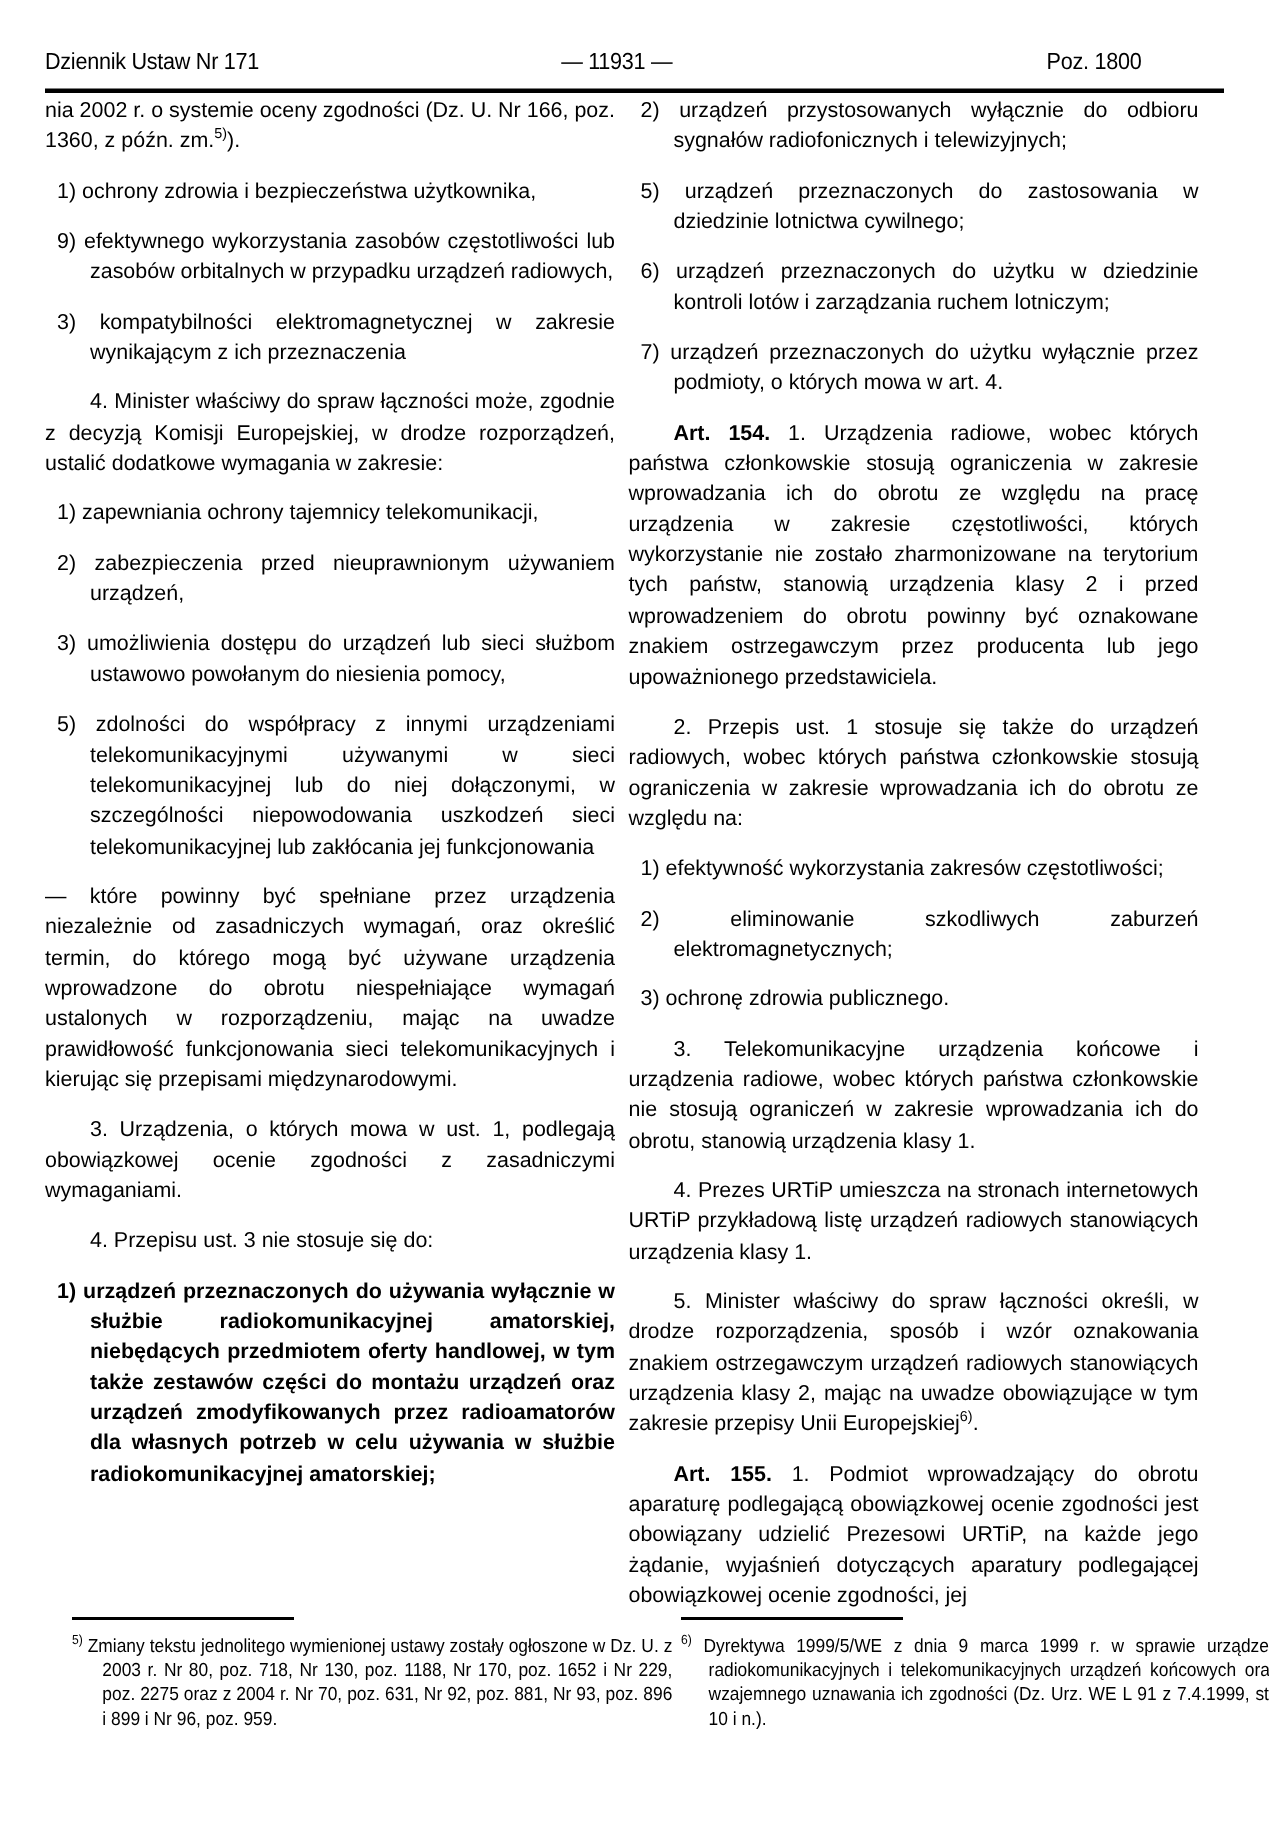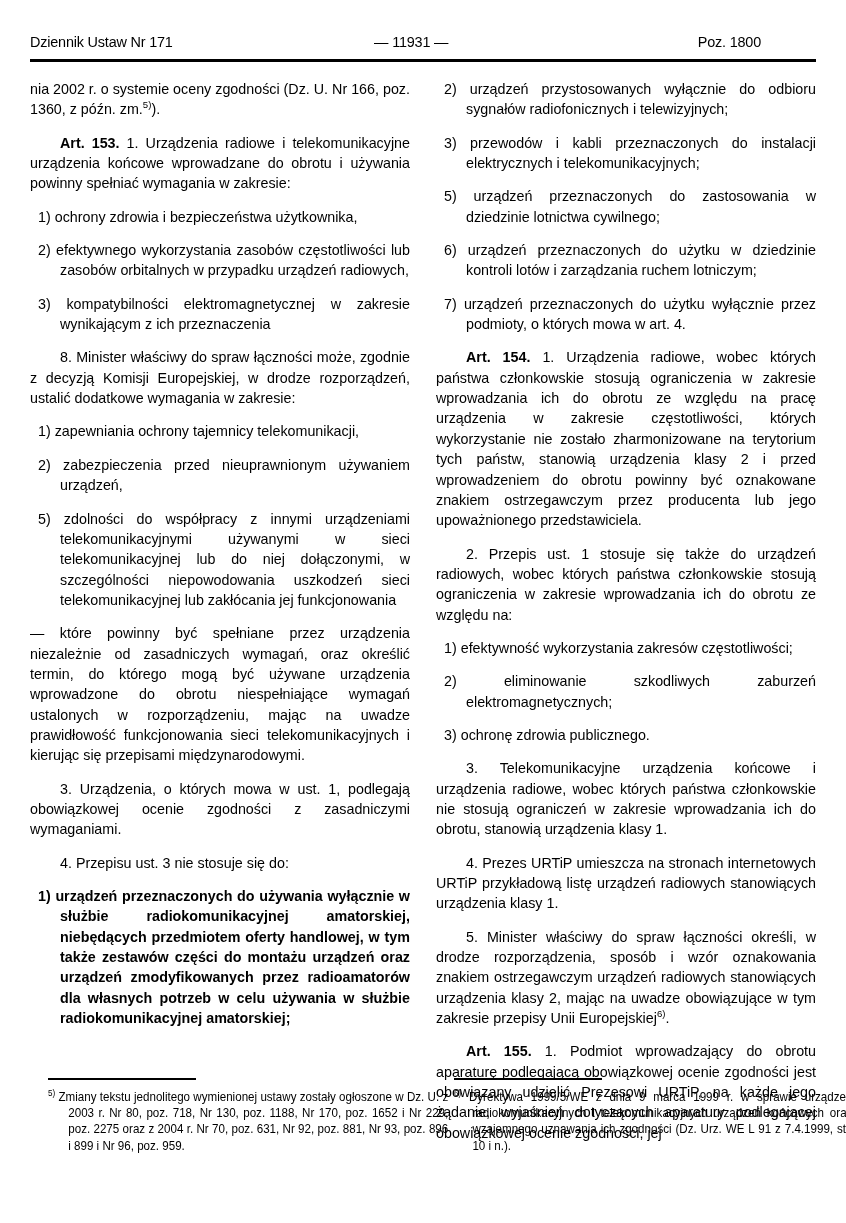--- a/index.html
+++ b/index.html
@@ -48,25 +48,25 @@
     top: 59px;
     width: 786px;
     height: 2.5px;
     background: #000;
   }
 
   
   .columns {
     position: absolute;
     left: 30px;
-    top: 79px;
+    top: 64px;
     width: 786px;
     height: 990px;
     display: flex;
-    gap: 26px;
+    gap: 9px;
   }
   .col {
     width: 380px;
     font-size: 14.3px;
     line-height: 20.35px;
     text-align: justify;
     text-justify: inter-word;
     hyphens: none;
   }
 
@@ -151,46 +151,45 @@
     <span class="header-right">Poz. 1800</span>
   </div>
   <div class="header-rule"></div>
 
   <div class="columns">
 
     <div class="col">
 
       <p class="para"><span>nia 2002 r. o systemie oceny zgodności (Dz. U. Nr 166, poz. 1360, z późn. zm.</span><sup>5)</sup><span>).</span></p>
 
-      <p class="para indent"><b>Art. 153.</b><span> 1. Urządzenia radiowe i telekomunikacyjne urządzenia końcowe wprowadzane do obrotu i używania powinny spełniać wymagania w zakresie:</span></p>
 
       <p class="item">1) ochrony zdrowia i bezpieczeństwa użytkownika,</p>
-      <p class="item">2) efektywnego wykorzystania zasobów częstotliwości lub zasobów orbitalnych w przypadku urządzeń radiowych,</p>
+      <p class="item">9) efektywnego wykorzystania zasobów częstotliwości lub zasobów orbitalnych w przypadku urządzeń radiowych,</p>
       <p class="item">3) kompatybilności elektromagnetycznej w zakresie wynikającym z ich przeznaczenia</p>
 
 
-      <p class="para indent">8. Minister właściwy do spraw łączności może, zgodnie z decyzją Komisji Europejskiej, w drodze rozporządzeń, ustalić dodatkowe wymagania w zakresie:</p>
+      <p class="para indent">4. Minister właściwy do spraw łączności może, zgodnie z decyzją Komisji Europejskiej, w drodze rozporządzeń, ustalić dodatkowe wymagania w zakresie:</p>
 
       <p class="item">1) zapewniania ochrony tajemnicy telekomunikacji,</p>
       <p class="item">2) zabezpieczenia przed nieuprawnionym używaniem urządzeń,</p>
+      <p class="item">3) umożliwienia dostępu do urządzeń lub sieci służbom ustawowo powołanym do niesienia pomocy,</p>
       <p class="item">5) zdolności do współpracy z innymi urządzeniami telekomunikacyjnymi używanymi w sieci telekomunikacyjnej lub do niej dołączonymi, w szczególności niepowodowania uszkodzeń sieci telekomunikacyjnej lub zakłócania jej funkcjonowania</p>
 
       <p class="dash">— które powinny być spełniane przez urządzenia niezależnie od zasadniczych wymagań, oraz określić termin, do którego mogą być używane urządzenia wprowadzone do obrotu niespełniające wymagań ustalonych w rozporządzeniu, mając na uwadze prawidłowość funkcjonowania sieci telekomunikacyjnych i kierując się przepisami międzynarodowymi.</p>
 
       <p class="para indent">3. Urządzenia, o których mowa w ust. 1, podlegają obowiązkowej ocenie zgodności z zasadniczymi wymaganiami.</p>
 
       <p class="para indent">4. Przepisu ust. 3 nie stosuje się do:</p>
 
       <p class="item last">1) urządzeń przeznaczonych do używania wyłącznie w służbie radiokomunikacyjnej amatorskiej, niebędących przedmiotem oferty handlowej, w tym także zestawów części do montażu urządzeń oraz urządzeń zmodyfikowanych przez radioamatorów dla własnych potrzeb w celu używania w służbie radiokomunikacyjnej amatorskiej;</p>
     </div>
 
     <div class="col">
 
       <p class="item">2) urządzeń przystosowanych wyłącznie do odbioru sygnałów radiofonicznych i telewizyjnych;</p>
-      <p class="item">3) przewodów i kabli przeznaczonych do instalacji elektrycznych i telekomunikacyjnych;</p>
       <p class="item">5) urządzeń przeznaczonych do zastosowania w dziedzinie lotnictwa cywilnego;</p>
       <p class="item">6) urządzeń przeznaczonych do użytku w dziedzinie kontroli lotów i zarządzania ruchem lotniczym;</p>
       <p class="item">7) urządzeń przeznaczonych do użytku wyłącznie przez podmioty, o których mowa w art. 4.</p>
 
       <p class="para indent"><b>Art. 154.</b><span> 1. Urządzenia radiowe, wobec których państwa członkowskie stosują ograniczenia w zakresie wprowadzania ich do obrotu ze względu na pracę urządzenia w zakresie częstotliwości, których wykorzystanie nie zostało zharmonizowane na terytorium tych państw, stanowią urządzenia klasy 2 i przed wprowadzeniem do obrotu powinny być oznakowane znakiem ostrzegawczym przez producenta lub jego upoważnionego przedstawiciela.</span></p>
 
       <p class="para indent">2. Przepis ust. 1 stosuje się także do urządzeń radiowych, wobec których państwa członkowskie stosują ograniczenia w zakresie wprowadzania ich do obrotu ze względu na:</p>
 
       <p class="item">1) efektywność wykorzystania zakresów częstotliwości;</p>
       <p class="item">2) eliminowanie szkodliwych zaburzeń elektromagnetycznych;</p>

